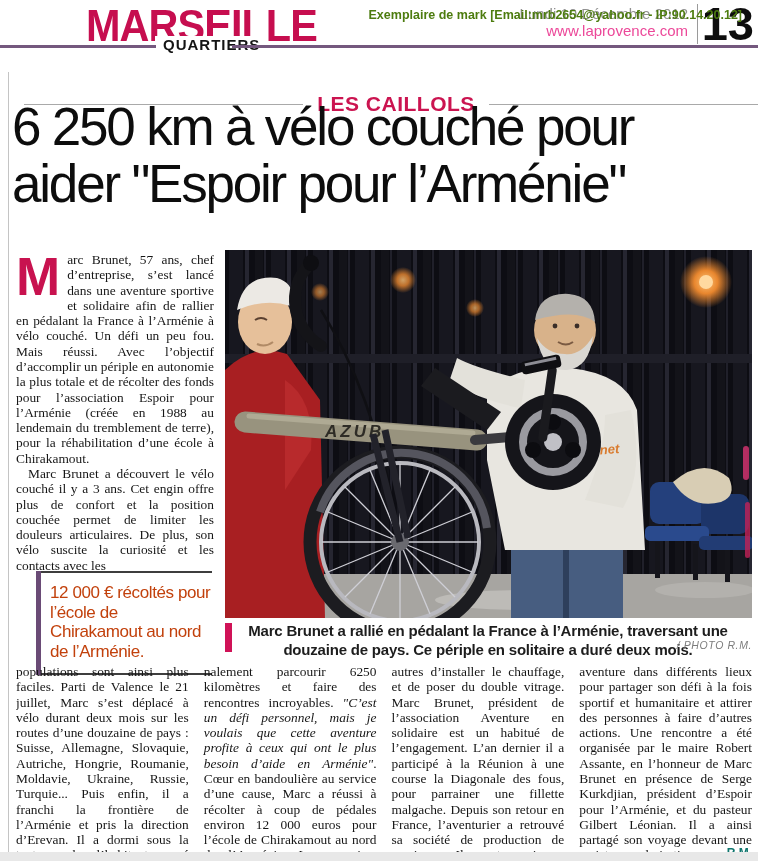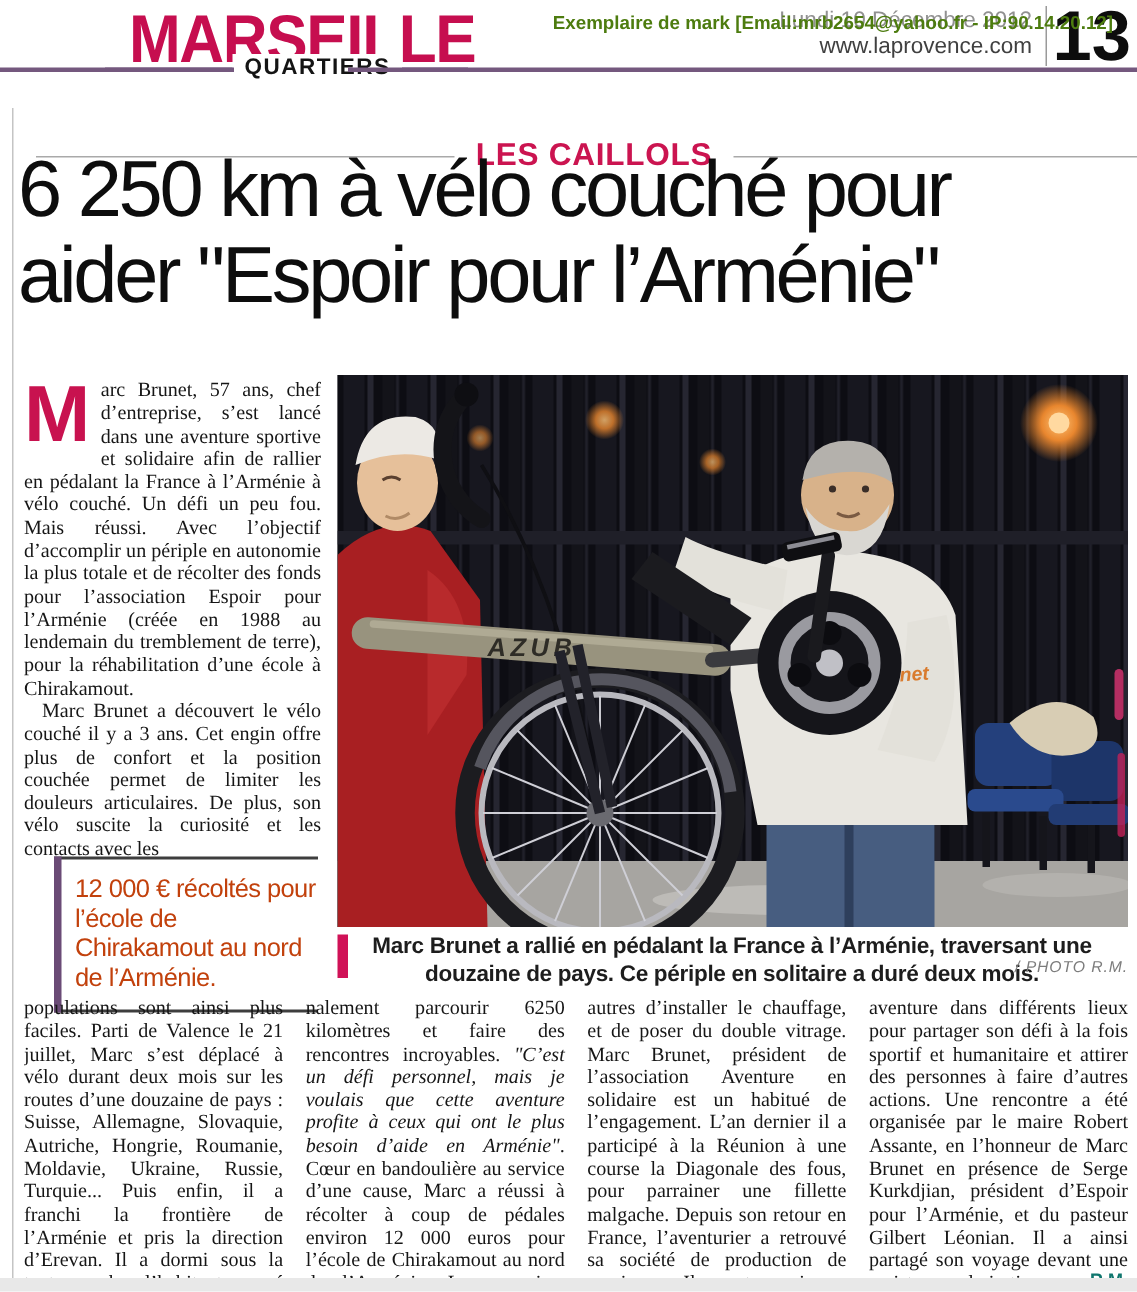--- a/index.html
+++ b/index.html
@@ -7,21 +7,21 @@
         font-family:"Liberation Sans",sans-serif;color:#111;}
   
   .masthead{position:absolute;left:86px;top:0px;font-size:45px;font-weight:700;
             letter-spacing:-1px;color:#c60e4f;transform:scaleX(.92);transform-origin:left top;}
   .quartiers{position:absolute;left:155px;top:36px;font-size:15px;font-weight:700;
              letter-spacing:1px;color:#141414;background:#fff;padding:0 8px;z-index:2;}
   .header-rule{position:absolute;left:0;top:45px;width:758px;height:3px;background:#74587e;}
   .q-line-l{position:absolute;left:70px;top:45px;width:86px;height:3px;background:#74587e;z-index:3;}
   .q-line-r{position:absolute;left:232px;top:45px;width:80px;height:3px;background:#74587e;z-index:3;}
   .date-line{position:absolute;right:70px;top:5px;font-size:15px;color:#919191;z-index:1;padding-left:48px;}
-  .site-line{position:absolute;right:70px;top:22px;font-size:15px;color:#404040;z-index:1;}
+  .site-line{position:absolute;right:70px;top:22px;font-size:15px;color:#ec4899;z-index:1;}
   .watermark{position:absolute;right:16px;top:8px;font-size:12.5px;font-weight:700;color:#4d7c0f;
              white-space:nowrap;z-index:4;}
   .page-num{position:absolute;right:4px;top:-4px;font-size:47px;font-weight:700;color:#0d0d0d;z-index:3;}
   .pn-divider{position:absolute;right:60px;top:4px;width:1px;height:40px;background:#9a9a9a;}
   
   .section-row{position:absolute;left:24px;top:80px;width:744px;display:flex;align-items:center;margin-top:12px;}
   .section-row .line{flex:1;height:1px;background:#a9a9a9;}
   .section-label{padding:0 14px;font-size:21px;font-weight:700;letter-spacing:.5px;color:#cb1450;}
   
   .headline{position:absolute;left:12px;top:98px;width:746px;font-size:53px;font-weight:400;

